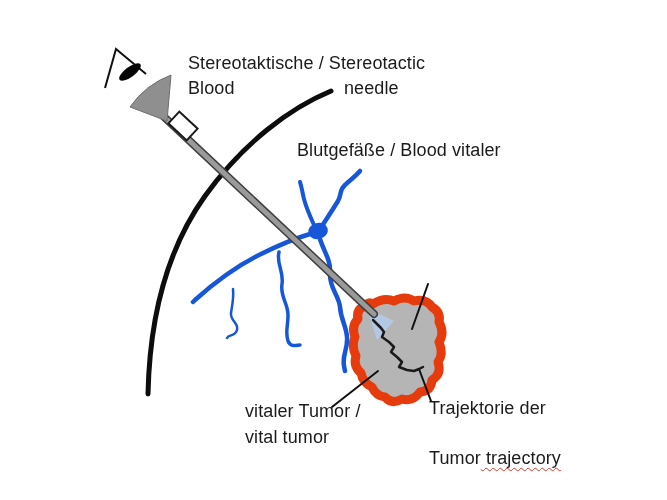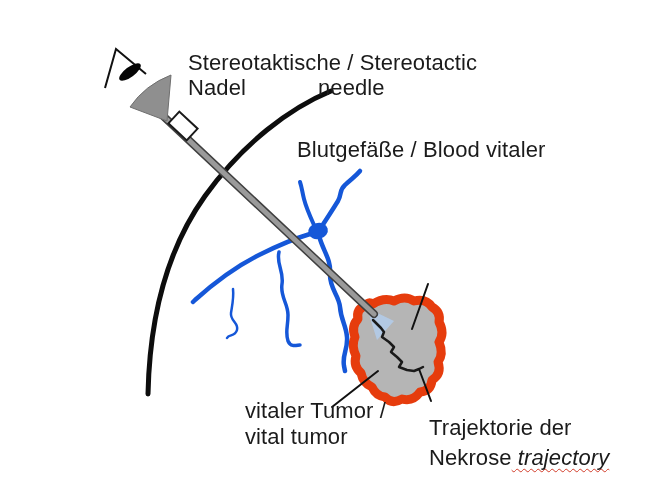--- a/index.html
+++ b/index.html
@@ -2,24 +2,24 @@
 <html><head>
 <meta charset="utf-8">
 <style>
   html,body{margin:0;padding:0;background:#fff;}
   #stage{
     position:relative;width:667px;height:500px;background:#ffffff;
     font-family:"Liberation Sans", sans-serif;overflow:hidden;
   }
   #diagram-svg{position:absolute;left:0;top:0;}
   .lbl{
-    position:absolute;font-size:22px;line-height:22px;color:#1b1b1b;
+    position:absolute;font-size:18px;line-height:22px;color:#1b1b1b;
     white-space:nowrap;letter-spacing:0.1px;
   }
-  .squiggle{text-decoration:underline wavy #d23c2a 1px;text-underline-offset:3px;text-decoration-skip-ink:none;font-style:italic;}
+  .squiggle{text-decoration:underline wavy #d23c2a 1px;text-underline-offset:3px;text-decoration-skip-ink:none;}
 </style>
 </head>
 <body>
 
 <div id="stage">
 
   <svg id="diagram-svg" width="667" height="500" viewBox="0 0 667 500">
 
     <path d="M331,91 C290,108 243,143 205,196 C175,238 150,300 148,394" fill="none" stroke="#0d0d0d" stroke-width="5" stroke-linecap="round"></path>
 
@@ -58,27 +58,27 @@
     </g>
 
     <g stroke="#111" stroke-width="2" stroke-linecap="round">
       <line x1="428" y1="284" x2="412" y2="329"></line>
       <line x1="332" y1="407" x2="378" y2="371"></line>
       <line x1="419" y1="369" x2="431" y2="401"></line>
     </g>
   </svg>
 
   <div class="lbl" style="left:188px;top:52px">Stereotaktische / Stereotactic</div>
-  <div class="lbl" style="left:188px;top:77px">Nadel</div>
-  <div class="lbl" style="left:318px;top:77px">needle</div>
+  <div class="lbl" style="left:188px;top:77px">Blood</div>
+  <div class="lbl" style="left:344px;top:77px">needle</div>
 
   <div class="lbl" style="left:297px;top:139px">Blutgefäße / Blood vitaler</div>
 
 
   <div class="lbl" style="left:245px;top:426px">vital tumor</div>
   <div class="lbl" style="left:245px;top:400px">vitaler Tumor /</div>
 
-  <div class="lbl" style="left:429px;top:417px">Trajektorie der</div>
+  <div class="lbl" style="left:429px;top:397px">Trajektorie der</div>
   <div class="lbl" style="left:429px;top:447px">
-    <span>Nekrose</span><span class="squiggle"> trajectory</span>
+    <span>Tumor</span><span class="squiggle"> trajectory</span>
   </div>
 
 </div>
 
 </body></html>

